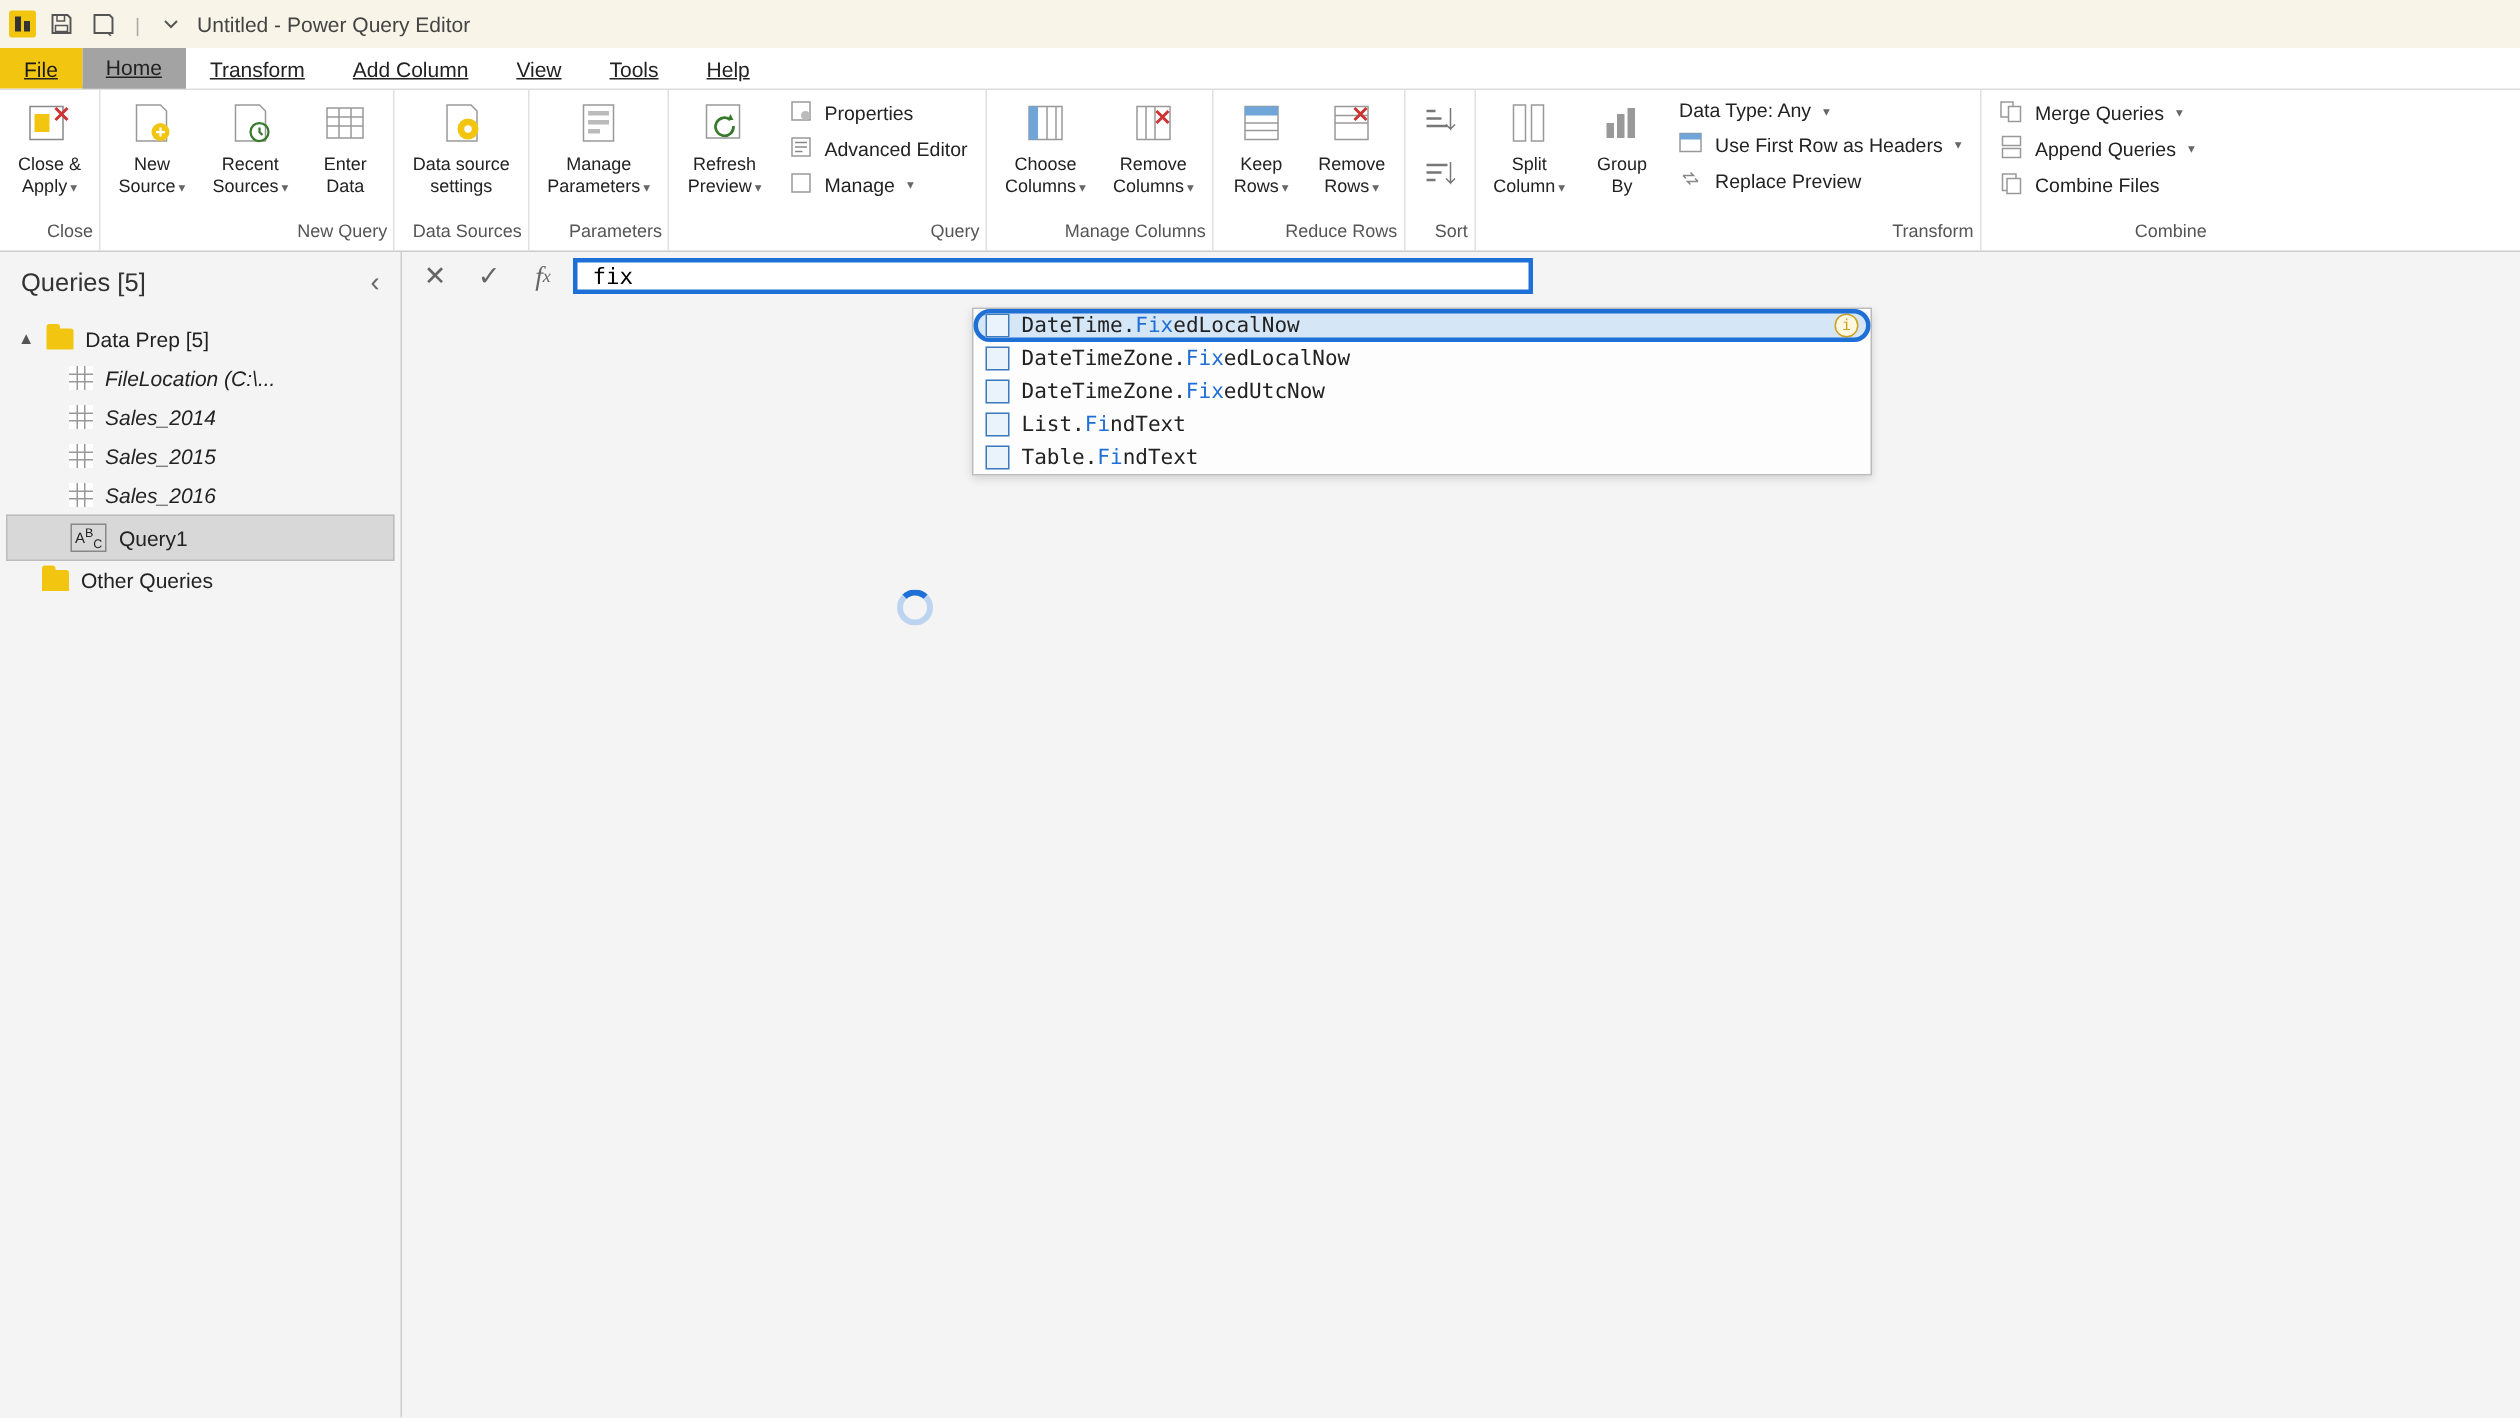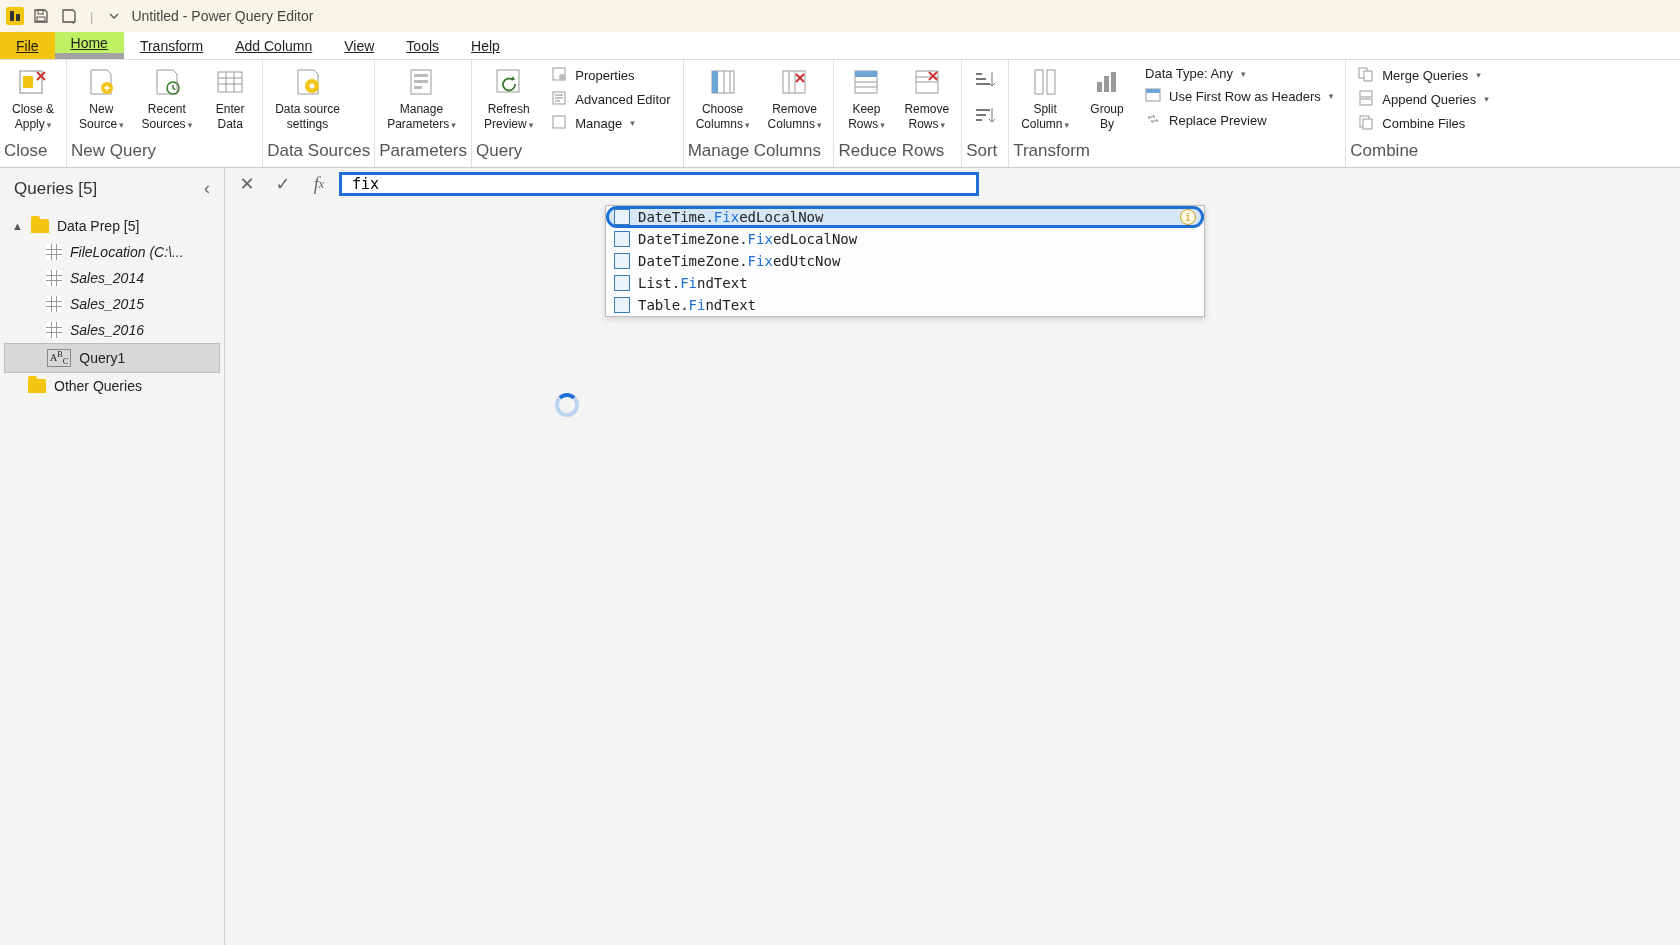--- a/index.html
+++ b/index.html
@@ -8,42 +8,42 @@
   
   .title-bar { display: flex; align-items: center; height: 32px; background: #f8f5e8; padding: 0 6px; gap: 6px; }
   .title-icon { width: 18px; height: 18px; background: #f2c511; border-radius: 2px; display: flex; align-items: center; justify-content: center; font-size: 11px; font-weight: bold; }
   .qat-btn { width: 22px; height: 22px; display: flex; align-items: center; justify-content: center; }
   .title-text { font-size: 14px; color: #444; }
   
   
   .tabs { display: flex; align-items: stretch; height: 28px; background: #fff; border-bottom: 1px solid #ddd; text-decoration: underline; }
   .tab { padding: 0 16px; display: flex; align-items: center; cursor: pointer; font-size: 14px; }
   .tab.file { background: #f2c511; color: #1a1a1a; font-weight: 500; }
-  .tab.active { background: #bef264; border-bottom: 6px solid #a3a3a3; }
+  .tab.active { background: #a3a3a3; border-bottom: 2px solid #a3a3a3; }
   
   
   .ribbon { display: flex; height: 108px; background: #fff; border-bottom: 1px solid #ccc; }
   .ribbon-group { display: flex; flex-direction: column; border-right: 1px solid #e0e0e0; padding: 2px 4px; }
   .group-content { display: flex; flex: 1; align-items: flex-start; gap: 2px; }
-  .group-label { font-size: 17px; text-align: left; color: #555; padding: 2px 0 4px; }
+  .group-label { font-size: 12px; text-align: right; color: #555; padding: 2px 0 4px; }
   .big-btn { display: flex; flex-direction: column; align-items: center; justify-content: flex-start; padding: 4px 8px 2px; cursor: pointer; min-width: 56px; }
   .big-btn .icon { width: 32px; height: 32px; margin-bottom: 4px; }
   .big-btn .lbl { font-size: 12px; text-align: center; line-height: 15px; }
   .dropdown-caret { font-size: 9px; color: #666; margin-left: 2px; }
   
   .small-btn-stack { display: flex; flex-direction: column; gap: 2px; padding: 2px 4px; }
   .small-btn { display: flex; align-items: center; gap: 6px; padding: 2px 4px; cursor: pointer; font-size: 13px; }
   .small-icon { width: 18px; height: 18px; }
   
   .sort-stack { display: flex; flex-direction: column; gap: 10px; padding: 6px 6px 0; }
   .sort-btn { width: 26px; height: 26px; cursor: pointer; }
   
   
   .main { display: flex; height: calc(945px - 32px - 28px - 108px); }
-  .queries-pane { width: 225px; background: #f4f4f4; border-right: 1px solid #ccc; }
+  .queries-pane { width: 268px; background: #f4f4f4; border-right: 1px solid #ccc; }
   .queries-header { display: flex; align-items: center; justify-content: space-between; padding: 10px 14px 14px; font-size: 17px; color: #333; }
   .collapse-caret { font-size: 18px; color: #666; cursor: pointer; }
   .tree { padding: 0 4px; font-size: 14px; }
   .tree-node { display: flex; align-items: center; gap: 8px; padding: 5px 8px 5px 20px; cursor: pointer; }
   .tree-group { padding-left: 8px; font-size: 14px; }
   .tree-node.selected { background: #d8d8d8; border: 1px solid #bcbcbc; }
   .folder-icon { width: 18px; height: 14px; background: #f2c511; border-radius: 2px 2px 0 0; position: relative; }
   .folder-icon::before { content: ''; position: absolute; top: -3px; left: 0; width: 9px; height: 4px; background: #f2c511; border-radius: 2px 2px 0 0; }
   .table-icon { width: 16px; height: 16px; display: grid; grid-template: repeat(3, 1fr) / repeat(3, 1fr); gap: 1px; background: #999; }
   .table-icon span { background: #fff; }
@@ -490,21 +490,21 @@
               <span></span>
               <span></span>
               <span></span>
               <span></span>
               <span></span>
               <span></span>
             </span>
             <span class="italic">Sales_2016</span>
           </div>
           <div class="tree-node selected" style="padding-left: 42px;">
-            <span style="font-size:10px;border:1px solid #888;padding:0 2px;font-family:Liberation Serif, serif">A<sup>B</sup><sub>C</sub></span>
+            <span style="font-size:10px;border:1px solid #888;padding:0 2px;font-family:Liberation Sans, sans-serif">A<sup>B</sup><sub>C</sub></span>
             <span class="">Query1</span>
           </div>
         </div>
       <div class="tree-node tree-group" style="padding-left:24px">
         <span class="folder-icon"></span>
         <span>Other Queries</span>
       </div>
     </div>
   </div>
 

